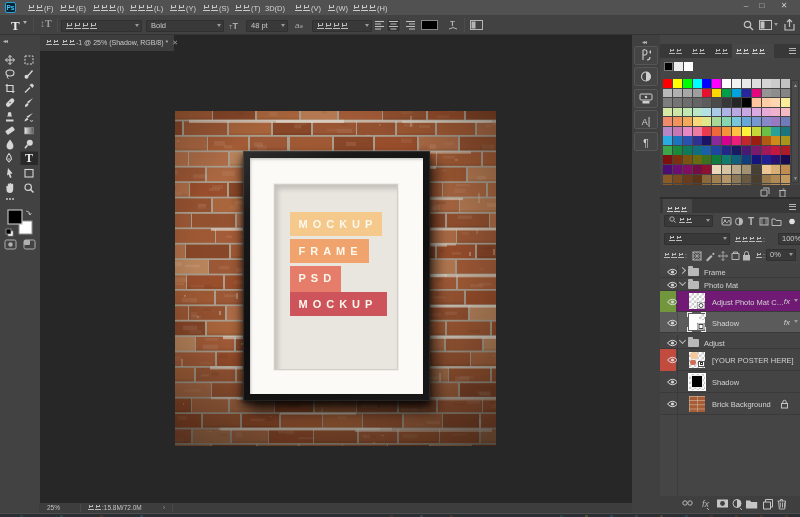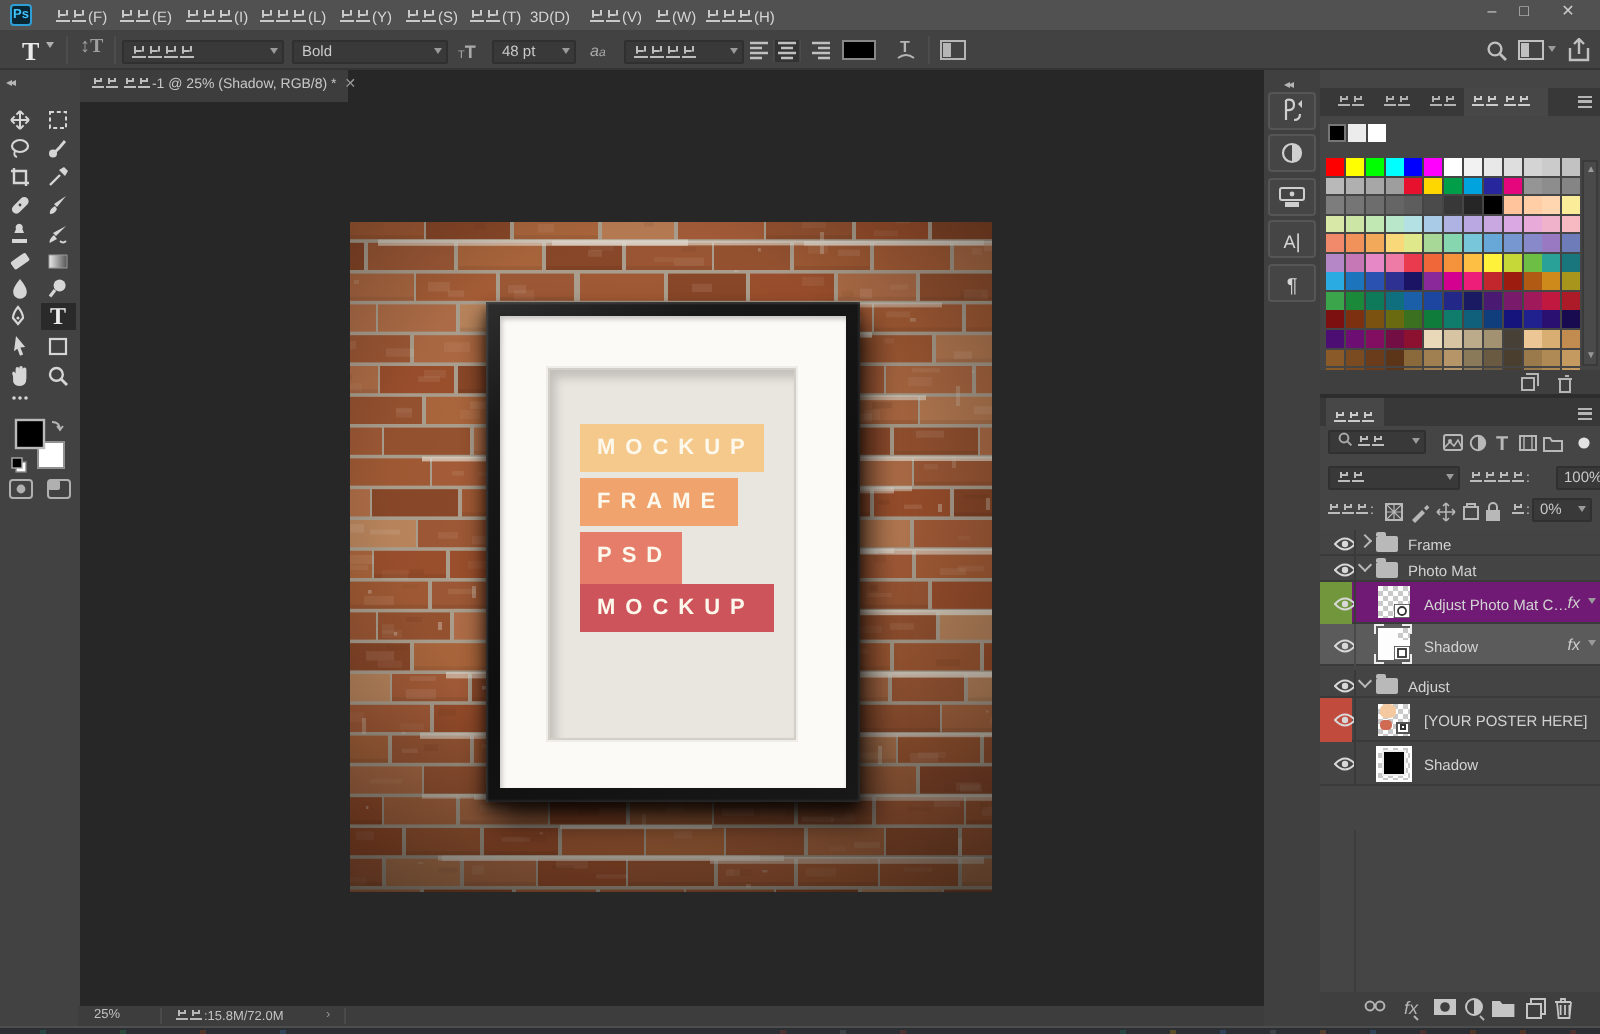--- a/index.html
+++ b/index.html
@@ -1196,20 +1196,33 @@
       <div class="lrow" style="top:335.5px;height:22px;background:#444444">
         <svg width="11" height="8" viewBox="0 0 11 8" style="position:absolute;left:7px;top:7.5px">
           <path d="M0.5 4 Q5.5 -1.5 10.5 4 Q5.5 9.5 0.5 4 Z" fill="none" stroke="#d8d8d8" stroke-width="1"></path>
           <circle cx="5.5" cy="4" r="1.6" fill="#d8d8d8"></circle>
         </svg>
         <span class="chk" style="position:absolute;left:28px;top:2px;width:18px;height:18px;border:1px solid #fff"></span>
         <span style="position:absolute;left:31px;top:4.5px;width:12px;height:13px;background:#000;border:0.5px solid #eee"></span>
         <span style="position:absolute;left:52px;top:7.5px">Shadow</span>
         <span style="position:absolute;left:17px;top:0;width:1px;height:22px;background:#3a3a3a"></span>
       </div>
+      <div class="lrow" style="top:357.5px;height:22px;background:#444444">
+        <svg width="11" height="8" viewBox="0 0 11 8" style="position:absolute;left:7px;top:7.5px">
+          <path d="M0.5 4 Q5.5 -1.5 10.5 4 Q5.5 9.5 0.5 4 Z" fill="none" stroke="#d8d8d8" stroke-width="1"></path>
+          <circle cx="5.5" cy="4" r="1.6" fill="#d8d8d8"></circle>
+        </svg>
+        <span style="position:absolute;left:29px;top:3px;width:16px;height:16px;background:#a75c36;background-image:linear-gradient(rgba(225,212,195,.55) 1px,transparent 1px),linear-gradient(90deg,rgba(225,212,195,.4) 1px,transparent 1px);background-size:8px 4.2px,8px 4.2px"></span>
+        <span style="position:absolute;left:52px;top:7.5px">Brick Background</span>
+        <svg width="9" height="10" viewBox="0 0 9 10" style="position:absolute;right:11px;top:6px">
+          <rect x="1.5" y="4.5" width="6" height="4.5" fill="none" stroke="#c5c5c5"></rect>
+          <path d="M2.8 4.5V3a1.7 1.7 0 0 1 3.4 0v1.5" fill="none" stroke="#c5c5c5"></path>
+        </svg>
+        <span style="position:absolute;left:17px;top:0;width:1px;height:22px;background:#3a3a3a"></span>
+      </div>
       <div class="ab" style="left:17px;top:379.5px;width:1px;height:82px;background:#3c3c3c"></div>
       <div class="ab" style="left:0;top:461px;width:140px;height:17px;background:#3f3f3f"><svg width="140" height="17" viewBox="0 0 140 17">
           <g stroke="#b5b5b5" fill="none">
             <circle cx="25" cy="7" r="2.2"></circle>
             <circle cx="30" cy="7" r="2.2"></circle>
           </g>
           <text x="42" y="11" font-size="9" font-style="italic" fill="#b5b5b5">fx</text>
           <path d="M47 12l2 2" stroke="#b5b5b5"></path>
           <rect x="57" y="3.5" width="11" height="8" fill="#c5c5c5"></rect>
           <circle cx="62.5" cy="7.5" r="2.4" fill="#3f3f3f"></circle>

